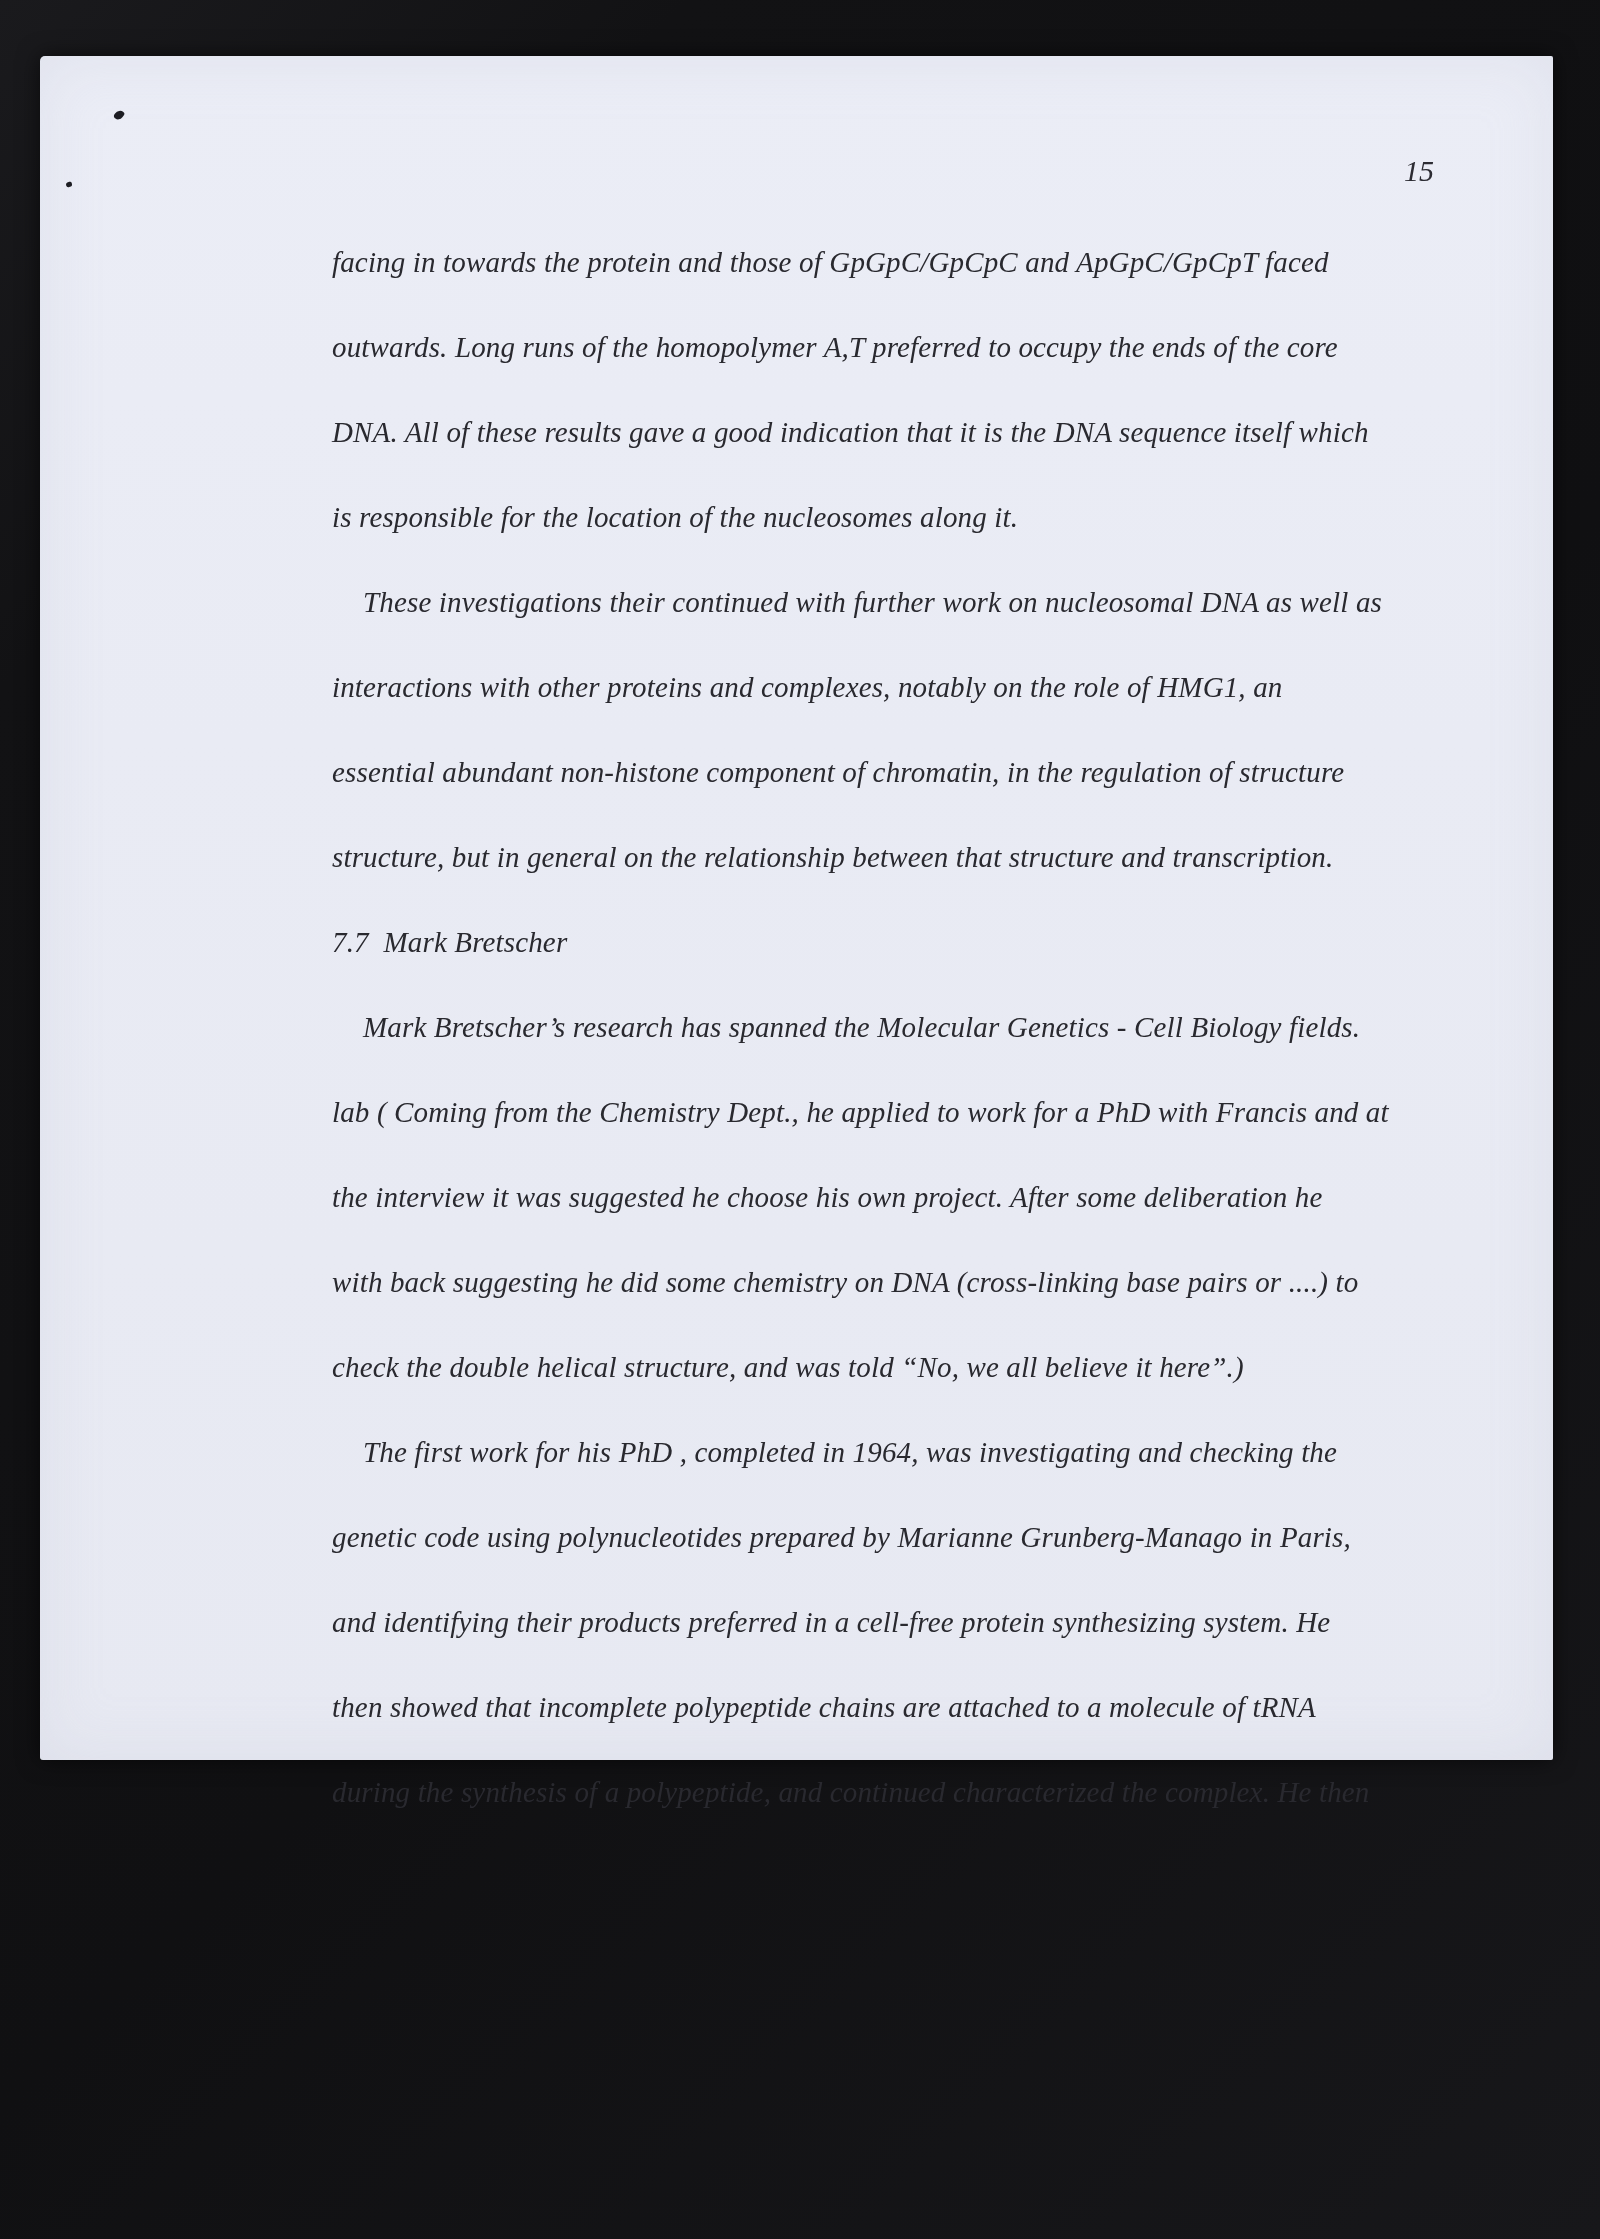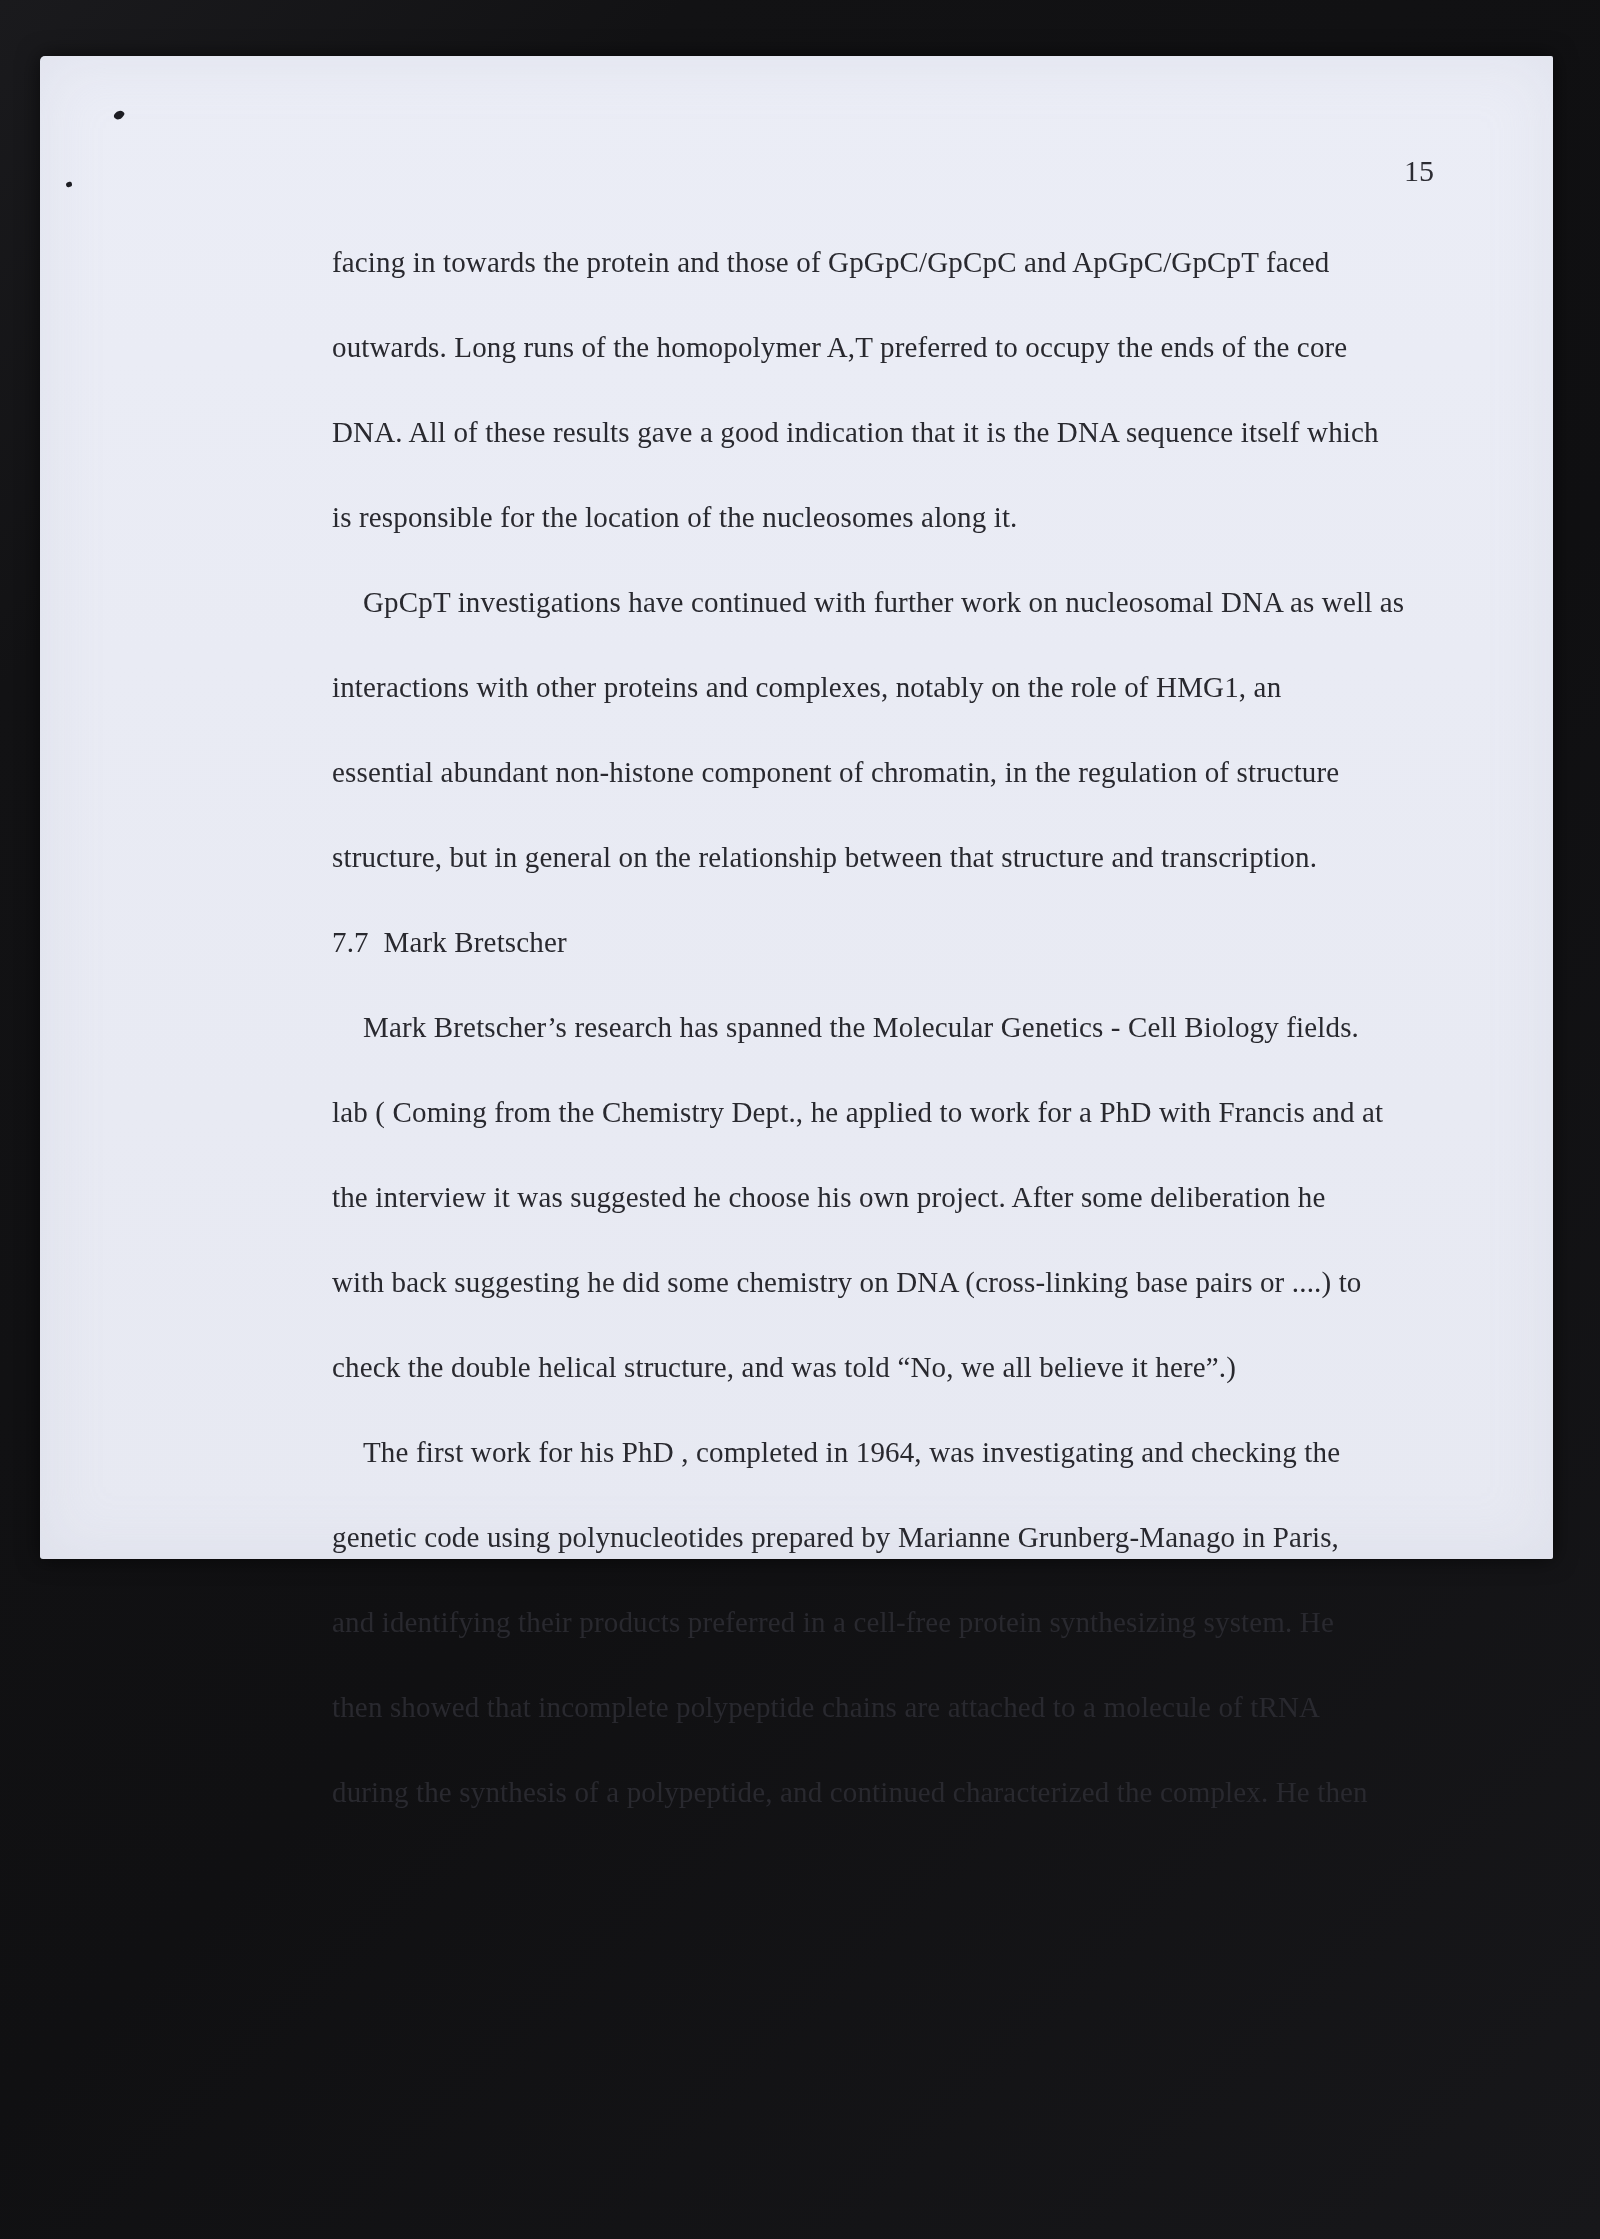--- a/index.html
+++ b/index.html
@@ -13,24 +13,25 @@
     height: 2239px;
     background: linear-gradient(135deg, #1a1a1d 0%, #121214 18%, #101012 55%, #17171a 100%);
     overflow: hidden;
     font-family: "Liberation Serif", "DejaVu Serif", serif;
   }
   .paper {
     position: absolute;
     left: 40px;
     top: 56px;
     width: 1513px;
-    height: 1503px;
+    height: 1704px;
     background: linear-gradient(180deg, #ebedf6 0%, #e9ebf4 40%, #e7e9f2 100%);
     border-radius: 5px 2px 2px 3px;
     box-shadow: 0 0 22px rgba(0,0,0,0.6), inset 0 0 60px rgba(190,194,210,0.25);
+    font-style: italic;
   }
   .page-number {
     position: absolute;
     left: 1364px;
     top: 98px;
     font-size: 30px;
     line-height: 34px;
     color: #2c2c33;
     white-space: pre;
   }
@@ -80,21 +81,21 @@
     <span class="speck speck-1"></span>
     <span class="speck speck-2"></span>
 
     <div class="page-number">15</div>
 
     <div class="text-block">
       <div class="line">facing in towards the protein and those of GpGpC/GpCpC and ApGpC/GpCpT faced</div>
       <div class="line">outwards. Long runs of the homopolymer A,T preferred to occupy the ends of the core</div>
       <div class="line">DNA. All of these results gave a good indication that it is the DNA sequence itself which</div>
       <div class="line">is responsible for the location of the nucleosomes along it.</div>
-      <div class="line indent">GpCpT investigations have continued with further work on nucleosomal DNA as well as</div>
+      <div class="line indent">These investigations their continued with further work on nucleosomal DNA as well as</div>
       <div class="line">interactions with other proteins and complexes, notably on the role of HMG1, an</div>
       <div class="line">essential abundant non-histone component of chromatin, in the regulation of structure</div>
       <div class="line">structure, but in general on the relationship between that structure and transcription.</div>
       <div class="line">7.7  Mark Bretscher</div>
       <div class="line indent">Mark Bretscher’s research has spanned the Molecular Genetics - Cell Biology fields.</div>
       <div class="line">lab ( Coming from the Chemistry Dept., he applied to work for a PhD with Francis and at</div>
       <div class="line">the interview it was suggested he choose his own project. After some deliberation he</div>
       <div class="line">with back suggesting he did some chemistry on DNA (cross-linking base pairs or ....) to</div>
       <div class="line">check the double helical structure, and was told “No, we all believe it here”.)</div>
       <div class="line indent">The first work for his PhD , completed in 1964, was investigating and checking the</div>

